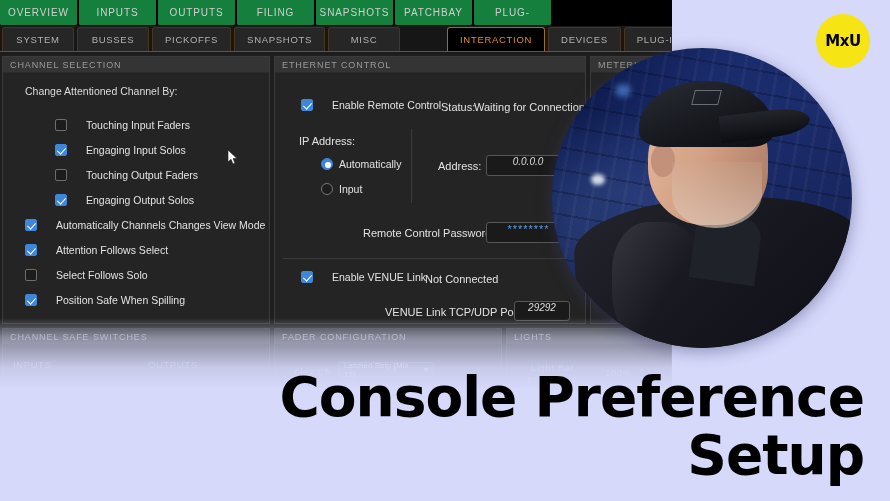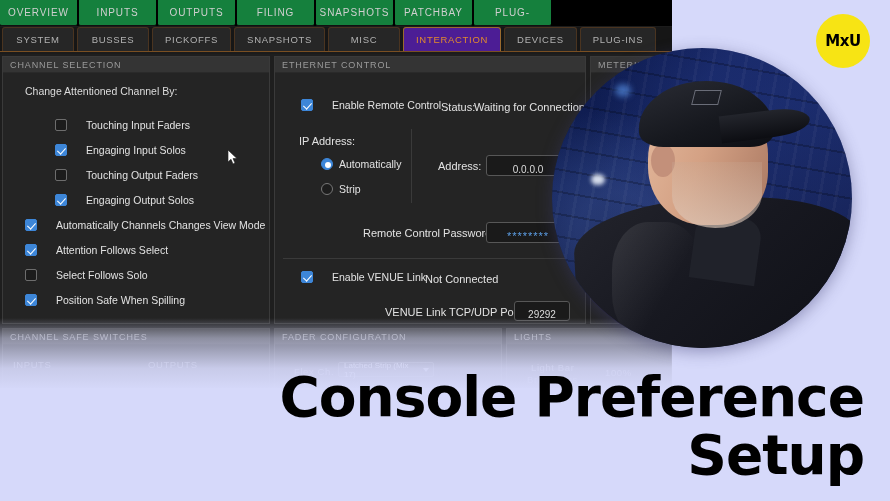--- a/index.html
+++ b/index.html
@@ -64,23 +64,24 @@
     background: #262626;
     color: #b2b2b2;
     font-size: 9.5px;
     letter-spacing: .7px;
     display: flex; align-items: center; justify-content: center;
     border: 1px solid #4a3420;
     border-bottom: none;
     border-radius: 3px 3px 0 0;
   }
   .sub-tab.active {
-    background: #4c1d95;
+    background: #000000;
     color: #e08a2e;
     border-color: #9a6a2e;
+    margin-left: 44px;
   }
 
   
   #panels {
     position: absolute; left: 0; top: 54px;
     width: 672px; height: 336px;
     background: #1e1e1e;
   }
   .panel {
     position: absolute;
@@ -154,23 +155,24 @@
     position:absolute; left:3px; top:3px;
     width:6px; height:6px; border-radius:50%;
     background:#fff;
   }
   .radiorow { position: absolute; display: flex; align-items: center; gap: 6px; }
   .field {
     position: absolute;
     background: #1a1a1a;
     border: 1px solid #575757;
     border-radius: 3px;
-    display: flex; align-items: flex-end; justify-content: center;
+    display: flex; align-items: flex-start; justify-content: center;
     color: #dcdcdc;
     font-size: 10px;
+    font-style: italic;
   }
   .field.pw { color: #5d9fe6; letter-spacing: 1px; font-size: 11px; }
   .divider-h {
     position: absolute;
     background: #3a3a3a;
     height: 1px;
   }
   .divider-v {
     position: absolute;
     background: #3a3a3a;
@@ -489,21 +491,21 @@
           <div class="eth-label" style="left:199px; top:28px;">Waiting for Connection...</div>
 
           <div class="eth-label" style="left:24px; top:62px;">IP Address:</div>
 
           <div class="radiorow" style="left:46px; top:85px;">
             <span class="radio on"></span>
             <span class="cblabel">Automatically</span>
           </div>
           <div class="radiorow" style="left:46px; top:110px;">
             <span class="radio"></span>
-            <span class="cblabel">Strip</span>
+            <span class="cblabel">Input</span>
           </div>
 
           <div class="divider-v" style="left:136px; top:56px; height:74px;"></div>
 
           <div class="eth-label" style="left:163px; top:87px;">Address:</div>
           <div class="field" style="left:211px; top:82px; width:84px; height:21px;">
             <span>0.0.0.0</span>
           </div>
 
           <div class="eth-label" style="left:88px; top:154px;">Remote Control Password:</div>

